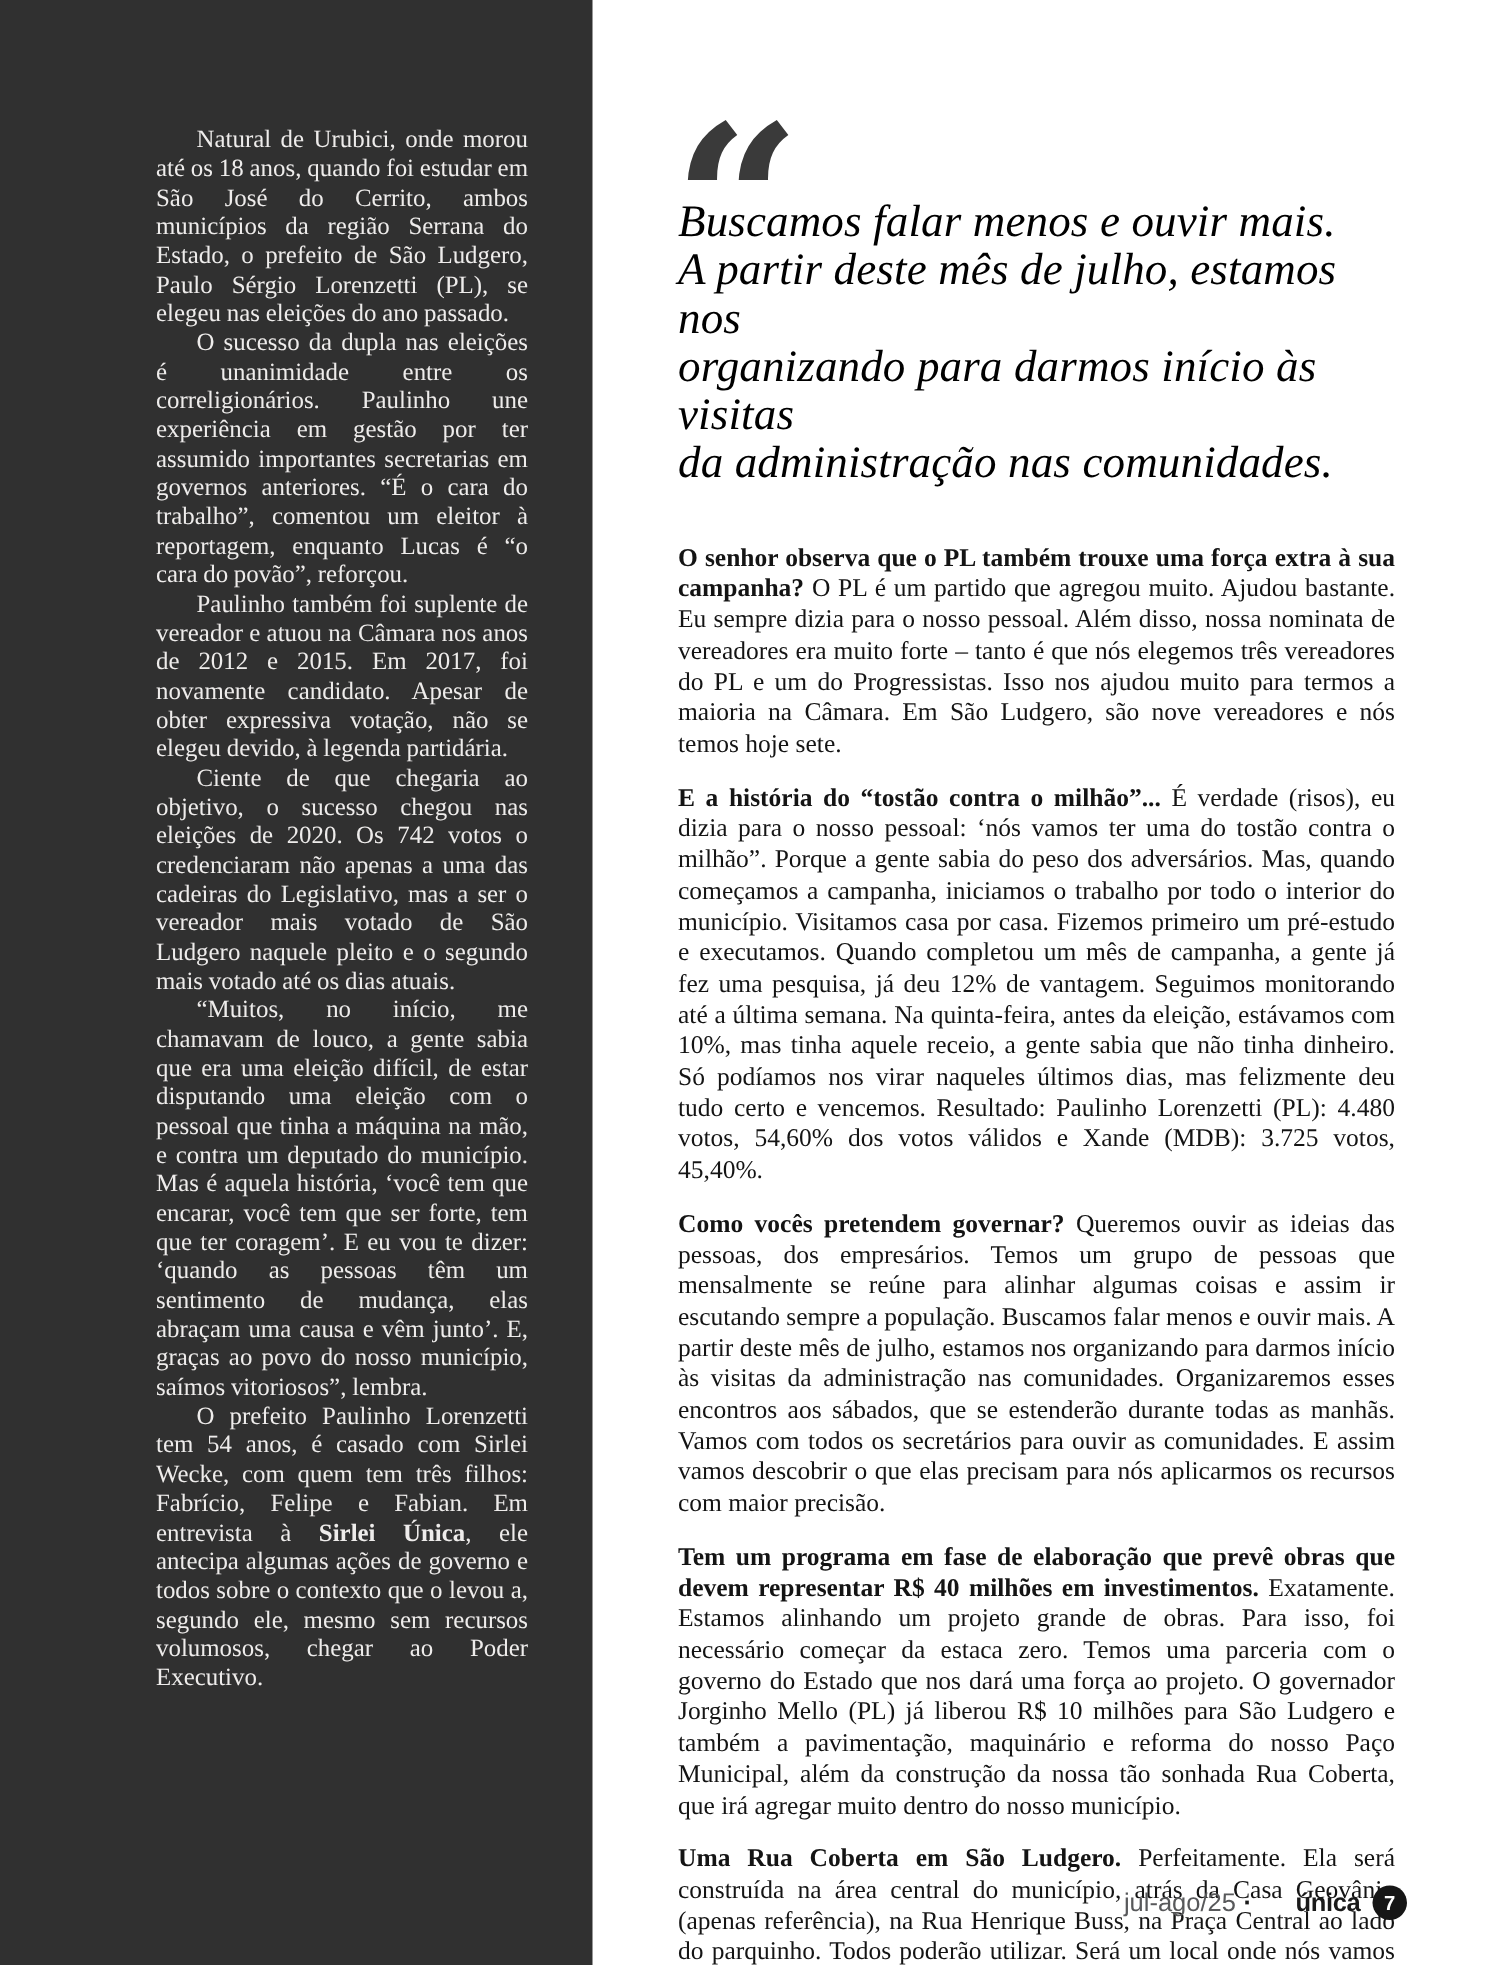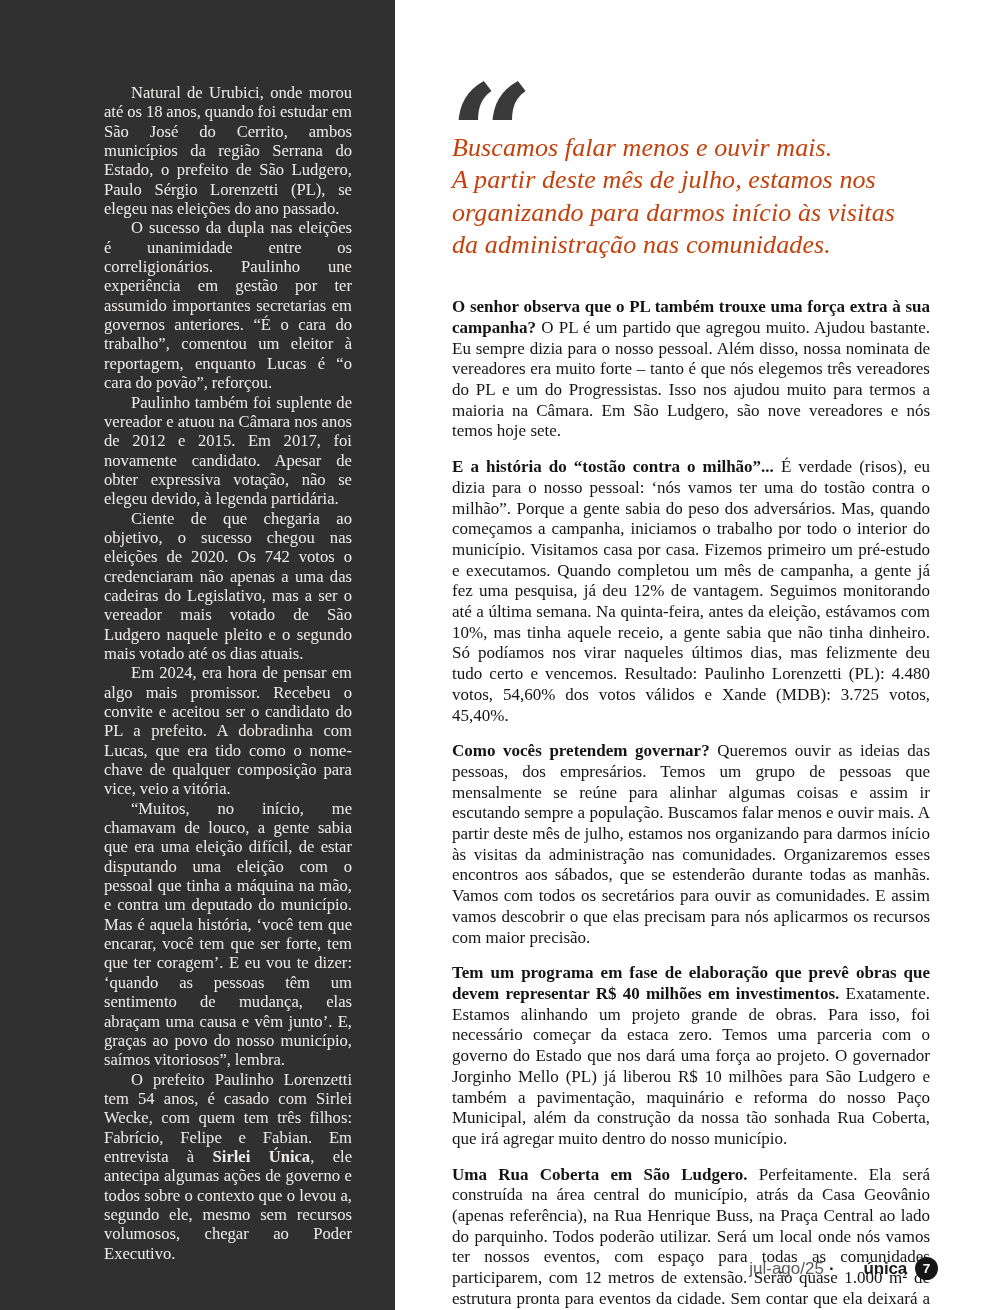--- a/index.html
+++ b/index.html
@@ -41,23 +41,23 @@
     line-height:1;
     height:56px;
     overflow:hidden;
     color:#3a3a3a;
     margin-left:-4px;
     user-select:none;
   }
   .pull-quote{
     margin-top:12px;
     font-style:italic;
-    font-size:26px;
+    font-size:30px;
     line-height:32.3px;
-    color:#c2410c;
+    color:#000000;
     white-space:pre-line;
     letter-spacing:0.1px;
   }
   .qa-section{margin-top:36px;}
   .qa{
     margin:15px 0 15px 0;
     font-size:17px;
     line-height:20.7px;
     color:#141414;
     text-align:justify;
@@ -85,21 +85,20 @@
   }
 </style>
 </head>
 <body>
 
 <aside class="sidebar">
   <p>Natural de Urubici, onde morou até os 18 anos, quando foi estudar em São José do Cerrito, ambos municípios da região Serrana do Estado, o prefeito de São Ludgero, Paulo Sérgio Lorenzetti (PL), se elegeu nas eleições do ano passado.</p>
   <p>O sucesso da dupla nas eleições é unanimidade entre os correligionários. Paulinho une experiência em gestão por ter assumido importantes secretarias em governos anteriores. “É o cara do trabalho”, comentou um eleitor à reportagem, enquanto Lucas é “o cara do povão”, reforçou.</p>
   <p>Paulinho também foi suplente de vereador e atuou na Câmara nos anos de 2012 e 2015. Em 2017, foi novamente candidato. Apesar de obter expressiva votação, não se elegeu devido, à legenda partidária.</p>
   <p>Ciente de que chegaria ao objetivo, o sucesso chegou nas eleições de 2020. Os 742 votos o credenciaram não apenas a uma das cadeiras do Legislativo, mas a ser o vereador mais votado de São Ludgero naquele pleito e o segundo mais votado até os dias atuais.</p>
-  <p>Em 2024, era hora de pensar em algo mais promissor. Recebeu o convite e aceitou ser o candidato do PL a prefeito. A dobradinha com Lucas, que era tido como o nome-chave de qualquer composição para vice, veio a vitória.</p>
   <p>“Muitos, no início, me chamavam de louco, a gente sabia que era uma eleição difícil, de estar disputando uma eleição com o pessoal que tinha a máquina na mão, e contra um deputado do município. Mas é aquela história, ‘você tem que encarar, você tem que ser forte, tem que ter coragem’. E eu vou te dizer: ‘quando as pessoas têm um sentimento de mudança, elas abraçam uma causa e vêm junto’. E, graças ao povo do nosso município, saímos vitoriosos”, lembra.</p>
   <p><span>O prefeito Paulinho Lorenzetti tem 54 anos, é casado com Sirlei Wecke, com quem tem três filhos: Fabrício, Felipe e Fabian. Em entrevista à </span><span class="b">Sirlei Única</span><span>, ele antecipa algumas ações de governo e todos sobre o contexto que o levou a, segundo ele, mesmo sem recursos volumosos, chegar ao Poder Executivo.</span></p>
 </aside>
 
 <main class="main">
   <div class="quote-mark">“</div>
   <div class="pull-quote">Buscamos falar menos e ouvir mais.
 A partir deste mês de julho, estamos nos
 organizando para darmos início às visitas
 da administração nas comunidades.</div>

